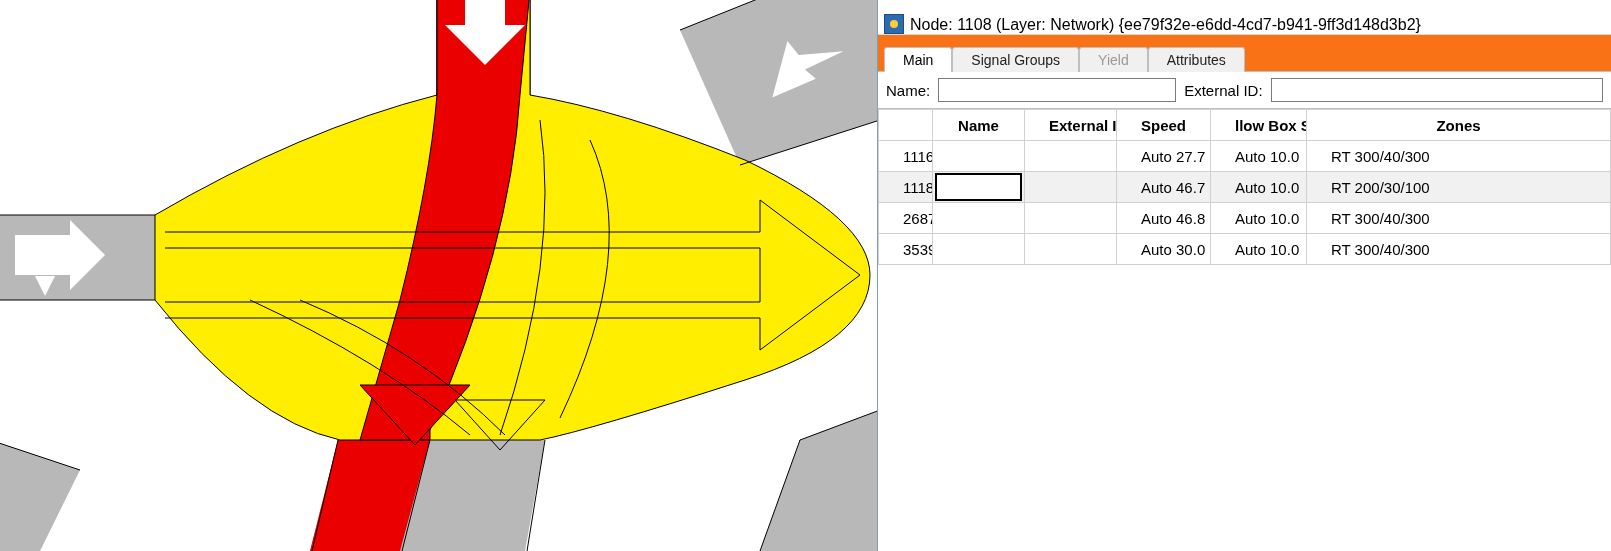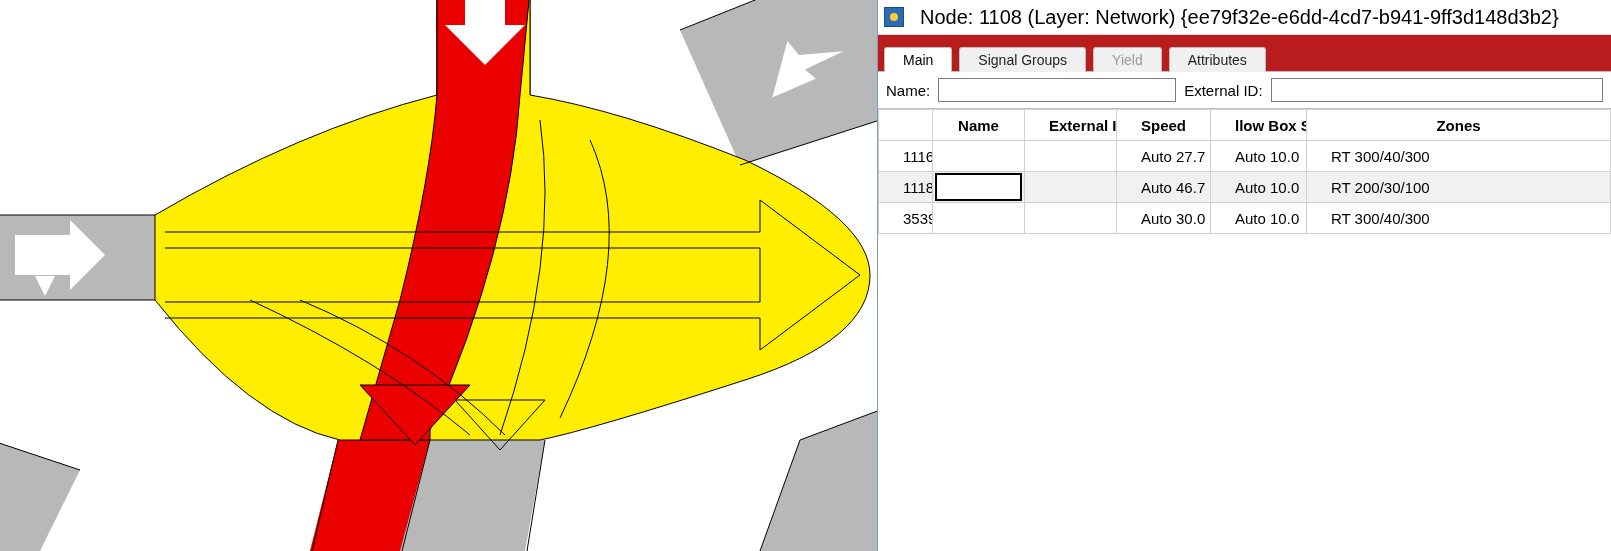--- a/index.html
+++ b/index.html
@@ -1,22 +1,22 @@
 <!DOCTYPE html>
 <html><head>
 <meta charset="utf-8">
 <style>
   html,body{margin:0;padding:0;width:1611px;height:551px;font-family:"Segoe UI",Arial,sans-serif;font-size:15px;color:#000;overflow:hidden;background:#fff}
   .root{display:flex;width:100%;height:100%}
   .map{flex:0 0 877px;height:551px;position:relative;background:#fff}
   .panel{flex:1;min-width:0;height:551px;border-left:1px solid #7f9db9;background:#fff;display:flex;flex-direction:column}
-  .titlebar{height:34px;display:flex;align-items:center;gap:16px;padding:0 6px;border-bottom:1px solid #d9d9d9;font-size:20px}
+  .titlebar{height:34px;display:flex;align-items:flex-end;gap:6px;padding:0 6px;border-bottom:1px solid #d9d9d9;font-size:16px}
   .titlebar .icon{width:18px;height:18px;background:#2b6cb0;border:1px solid #1a4e8a;display:flex;align-items:center;justify-content:center}
   .titlebar .icon svg{width:12px;height:12px}
-  .tabs{display:flex;align-items:flex-end;height:30px;padding:6px 6px 0 6px;gap:7px;border-bottom:1px solid #bfbfbf;background:#b91c1c}
+  .tabs{display:flex;align-items:flex-end;height:30px;padding:6px 6px 0 6px;gap:0;border-bottom:1px solid #bfbfbf;background:#f97316}
   .tab{padding:4px 18px;border:1px solid #bfbfbf;border-bottom:none;background:#f0f0f0;font-size:14px;color:#222;cursor:pointer;position:relative;top:1px;border-radius:3px 3px 0 0}
   .tab.active{background:#fff;font-weight:400;color:#000}
   .tab.disabled{color:#9a9a9a}
   .formrow{display:flex;align-items:center;gap:8px;padding:6px 8px 6px 8px}
   .formrow label{font-size:15px}
   .formrow input{height:22px;border:1px solid #7a7a7a;padding:0 4px;font-size:14px;font-family:inherit}
   .formrow .name-in{width:228px}
   .formrow .ext-in{flex:1;min-width:50px}
   .grid{flex:1;overflow:auto;border-top:1px solid #bfbfbf}
   table{border-collapse:collapse;width:100%;table-layout:fixed;font-size:15px}
@@ -159,20 +159,28 @@
               <td class="idcell">1118</td>
               <td class="namecell">
                 <div class="cell-edit"></div>
               </td>
               <td></td>
               <td>Auto 46.7</td>
               <td>Auto 10.0</td>
               <td>RT 200/30/100</td>
             </tr>
             <tr>
+              <td class="idcell">2687</td>
+              <td class="namecell"></td>
+              <td></td>
+              <td>Auto 46.8</td>
+              <td>Auto 10.0</td>
+              <td>RT 300/40/300</td>
+            </tr>
+            <tr>
               <td class="idcell">3539</td>
               <td class="namecell"></td>
               <td></td>
               <td>Auto 30.0</td>
               <td>Auto 10.0</td>
               <td>RT 300/40/300</td>
             </tr>
           </tbody>
       </table>
     </div>

